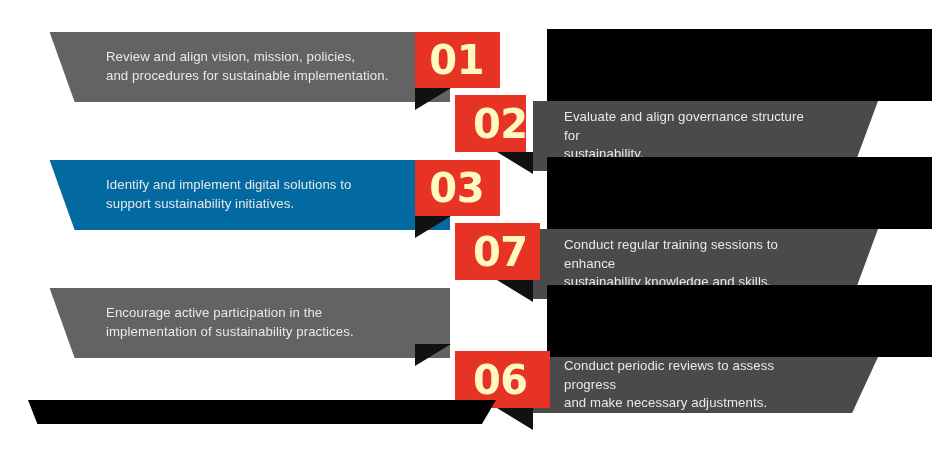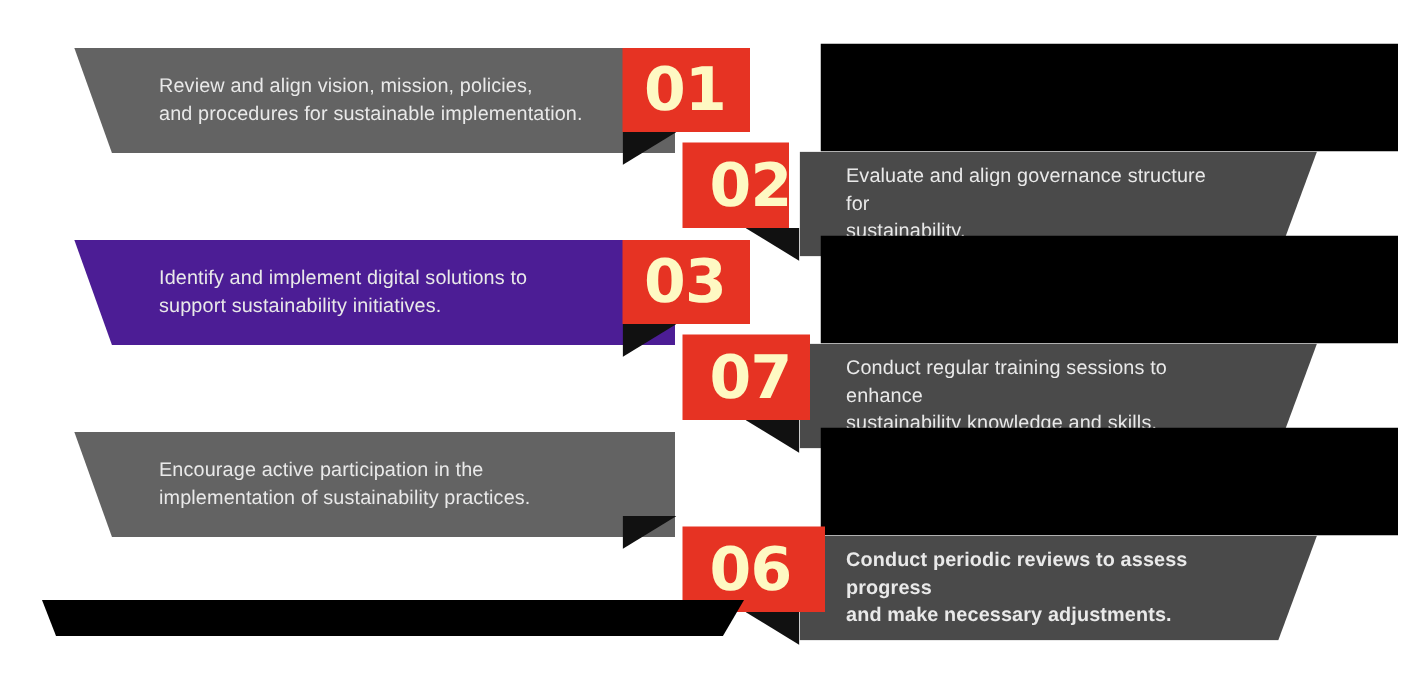--- a/index.html
+++ b/index.html
@@ -51,21 +51,21 @@
     padding-right: 14px;
   }
   
   .banner.right {
     clip-path: polygon(0 0, 100% 0, 92.5% 100%, 0 100%);
     padding-left: 31px;
     padding-right: 60px;
   }
   .banner-gray-light { background: #636363; }
   .banner-gray-dark  { background: #4a4a4a; }
-  .banner-gray-darkest { background: #4c1d95; }
+  .banner-gray-darkest { background: #0369a1; }
 
   
   .wedge {
     position: absolute;
     background: #111111;
   }
   .wedge.to-right {
     clip-path: polygon(0 0, 100% 0, 0 100%);
   }
   .wedge.to-left {
@@ -128,21 +128,21 @@
   <div class="layer banner left banner-gray-light" style="left:32px; top:288px; width:418px; height:70px;">Encourage active participation in the
 implementation of sustainability practices.</div>
 
   <div class="layer wedge to-right" style="left:415px; top:344px; width:36px; height:22px;"></div>
 
 
   <div class="layer plate-black right" style="left:547px; top:285px; width:385px; height:72px;"></div>
 
   <div class="layer wedge to-left" style="left:497px; top:408px; width:36px; height:22px;"></div>
 
-  <div class="layer banner right banner-gray-dark" style="left:533px; top:357px; width:345px; height:70px;font-weight:bold;">Conduct periodic reviews to assess progress
+  <div class="layer banner right banner-gray-dark" style="left:533px; top:357px; width:345px; height:56px;">Conduct periodic reviews to assess progress
 and make necessary adjustments.</div>
 
   <div class="layer chip num-left" style="left:455px; top:351px; width:95px; height:57px;">06</div>
 
   <div class="layer plate-black" style="left:28px; top:400px; width:468px; height:24px;
               clip-path: polygon(0 0, 100% 0, 97% 100%, 2% 100%);"></div>
 
 </div>
 
 </body></html>

